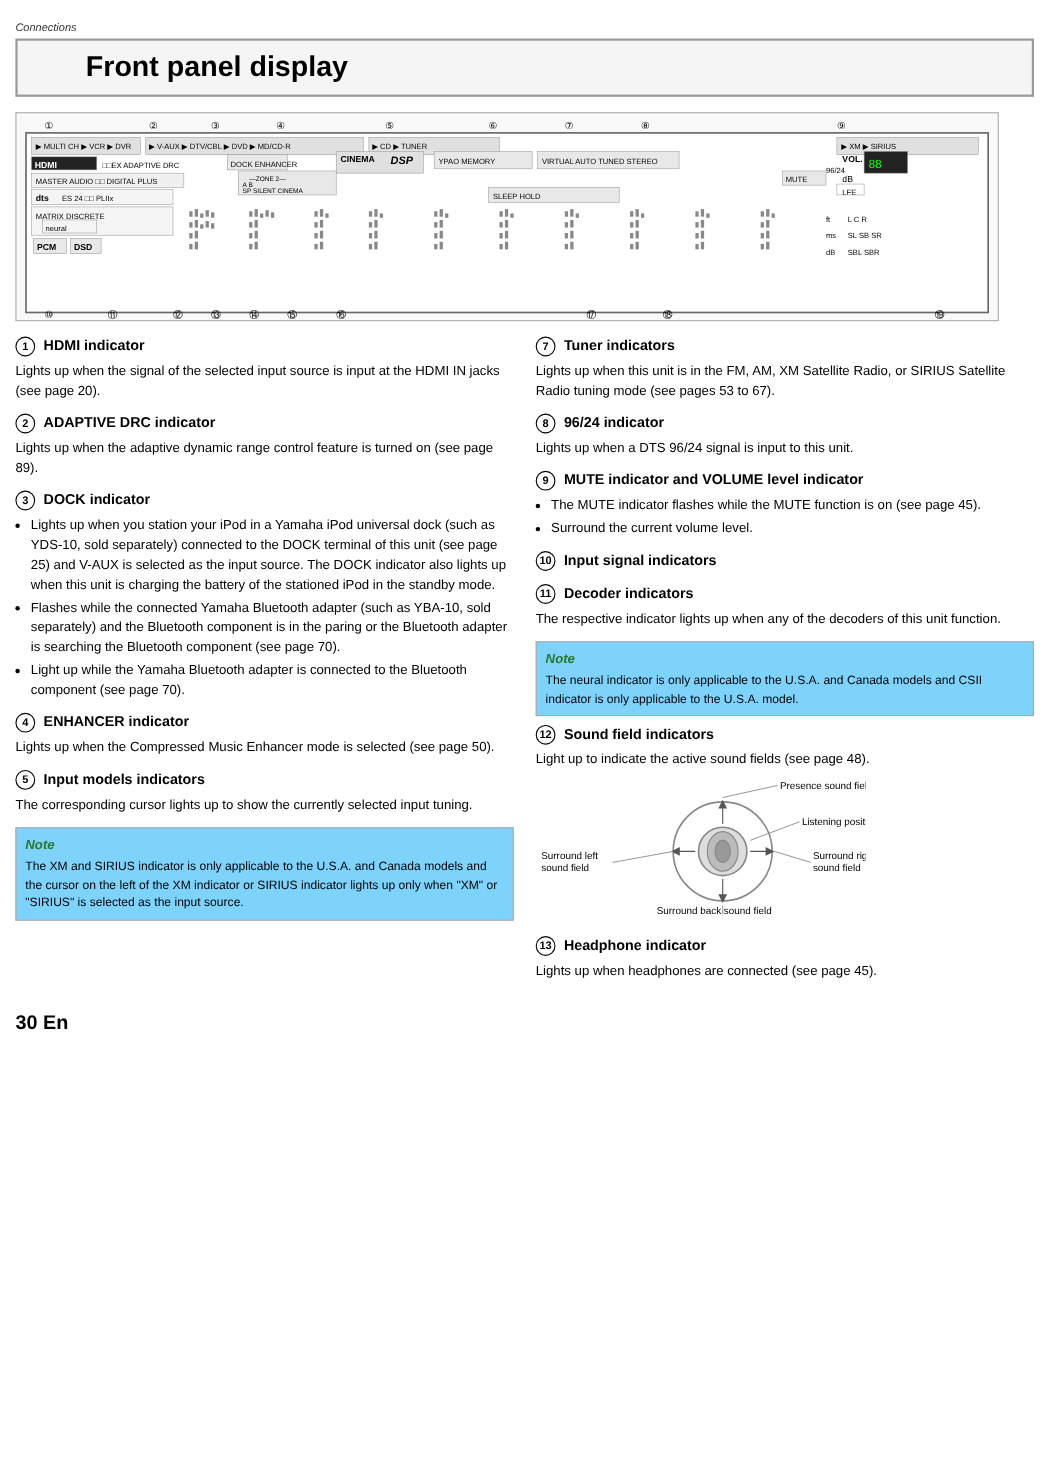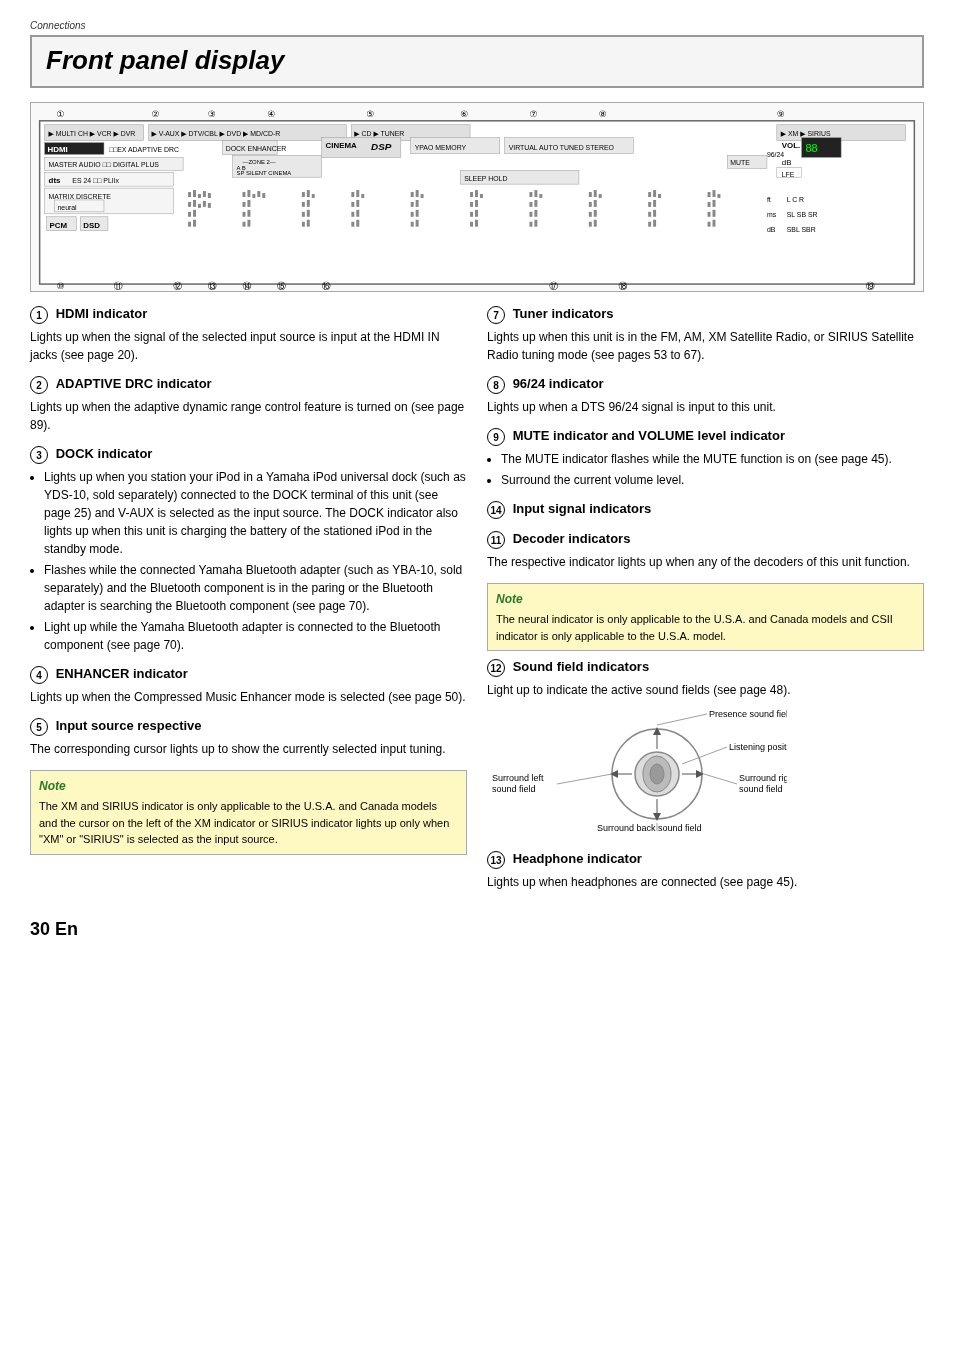--- a/index.html
+++ b/index.html
@@ -5,38 +5,38 @@
     * { margin: 0; padding: 0; box-sizing: border-box; }
     body {
       font-family: Arial, Helvetica, sans-serif;
       font-size: 13px;
       background: #fff;
       color: #000;
       width: 954px;
       min-height: 1348px;
     }
     .page {
-      padding: 20px 30px;
+      padding: 20px 14px;
     }
     .connections-label {
       font-size: 10px;
       font-style: italic;
       color: #333;
       margin-bottom: 4px;
     }
     .page-title-box {
       border: 2px solid #999;
       background: #f5f5f5;
       padding: 8px 14px 10px;
       margin-bottom: 14px;
     }
     .page-title {
       font-size: 26px;
       font-weight: bold;
-      font-style: italic;
+      margin-left: 48px;
     }
     
     .content-cols {
       display: flex;
       gap: 20px;
       justify-content: space-between;
     }
     .col-left {
       flex: 1;
     }
@@ -68,21 +68,21 @@
       line-height: 1.5;
       margin-top: 2px;
     }
     .section-body ul {
       padding-left: 14px;
     }
     .section-body ul li {
       margin-bottom: 3px;
     }
     .note-box {
-      background: #fef9c3;
+      background: #7dd3fc;
       border: 1px solid #aaa;
       padding: 6px 8px;
       margin: 8px 0;
       font-size: 11px;
       line-height: 1.5;
     }
     .note-title {
       font-weight: bold;
       font-style: italic;
       color: #2a7a2a;
@@ -359,21 +359,21 @@
         <div class="section-title">
           <span class="section-number">4</span>
           <strong>ENHANCER indicator</strong>
         </div>
         <div class="section-body">Lights up when the Compressed Music Enhancer mode is selected (see page 50).</div>
       </div>
 
       <div class="section">
         <div class="section-title">
           <span class="section-number">5</span>
-          <strong>Input source respective</strong>
+          <strong>Input models indicators</strong>
         </div>
         <div class="section-body">The corresponding cursor lights up to show the currently selected input tuning.</div>
       </div>
 
       <div class="note-box">
         <div class="note-title">Note</div>
         <div>The XM and SIRIUS indicator is only applicable to the U.S.A. and Canada models and the cursor on the left of the XM indicator or SIRIUS indicator lights up only when "XM" or "SIRIUS" is selected as the input source.</div>
       </div>
 
 
@@ -405,21 +405,21 @@
         <div class="section-body">
           <ul>
             <li>The MUTE indicator flashes while the MUTE function is on (see page 45).</li>
             <li>Surround the current volume level.</li>
           </ul>
         </div>
       </div>
 
       <div class="section">
         <div class="section-title">
-          <span class="section-number">14</span>
+          <span class="section-number">10</span>
           <strong>Input signal indicators</strong>
         </div>
       </div>
 
       <div class="section">
         <div class="section-title">
           <span class="section-number">11</span>
           <strong>Decoder indicators</strong>
         </div>
         <div class="section-body">The respective indicator lights up when any of the decoders of this unit function.</div>

